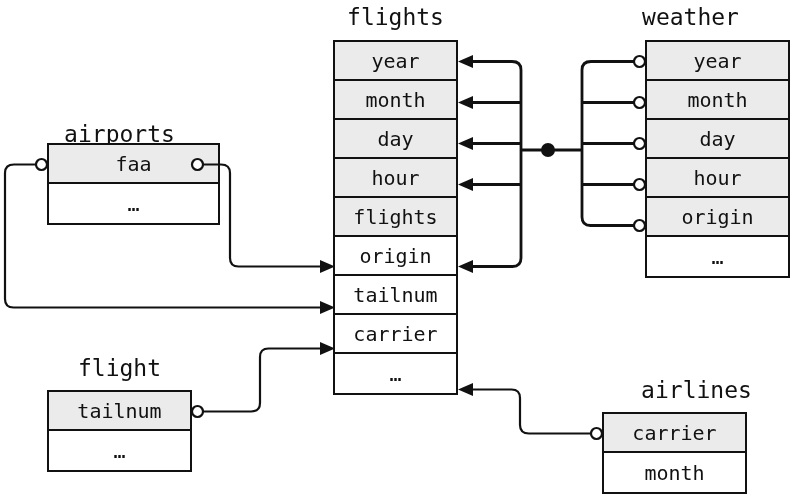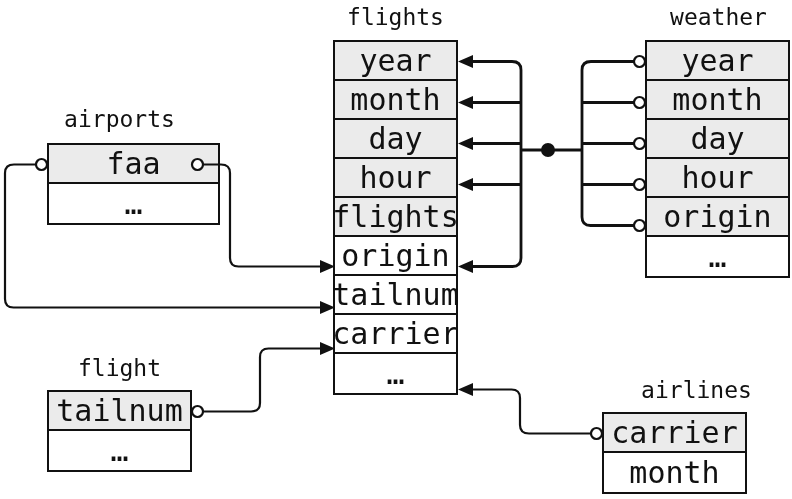--- a/index.html
+++ b/index.html
@@ -13,21 +13,21 @@
     font-family:"DejaVu Sans Mono","Liberation Mono",monospace;
   }
   .tbl-title{
     position:absolute;text-align:center;font-size:23px;line-height:30px;height:30px;
     white-space:nowrap;
   }
   .tbl{position:absolute;border:2px solid var(--stroke);background:var(--row-fill)}
   .row{
     height:39px;border-bottom:2px solid var(--stroke);
     display:flex;align-items:center;justify-content:center;
-    font-size:30px;background:var(--row-fill);white-space:nowrap;text-align:right;
+    font-size:20px;background:var(--row-fill);white-space:nowrap;text-align:right;
   }
   .row:last-child{border-bottom:none}
   .row.key{background:var(--key-fill)}
   svg.connectors{position:absolute;left:0;top:0;pointer-events:none}
   svg .ln{fill:none;stroke:var(--stroke);stroke-width:2.2}
   svg .bus{fill:none;stroke:var(--stroke);stroke-width:2.8}
   svg .head{fill:var(--stroke);stroke:none}
   svg .oneend{fill:var(--row-fill);stroke:var(--stroke);stroke-width:2.2}
   svg .junction{fill:var(--stroke);stroke:none}
 </style>
@@ -42,27 +42,27 @@
     <div class="row key">month</div>
     <div class="row key">day</div>
     <div class="row key">hour</div>
     <div class="row key">flights</div>
     <div class="row">origin</div>
     <div class="row">tailnum</div>
     <div class="row">carrier</div>
     <div class="row">…</div>
   </div>
 
-  <div class="tbl-title" style="left:47px;top:104px;width:145px">airports</div>
+  <div class="tbl-title" style="left:47px;top:119px;width:145px">airports</div>
   <div class="tbl" style="left:47px;top:143px;width:173px">
     <div class="row key">faa</div>
     <div class="row">…</div>
   </div>
 
-  <div class="tbl-title" style="left:646px;top:2px;width:145px">weather</div>
+  <div class="tbl-title" style="left:618px;top:2px;width:145px">weather</div>
   <div class="tbl" style="left:645px;top:40px;width:145px">
     <div class="row key">year</div>
     <div class="row key">month</div>
     <div class="row key">day</div>
     <div class="row key">hour</div>
     <div class="row key">origin</div>
     <div class="row">…</div>
   </div>
 
   <div class="tbl-title" style="left:47px;top:353px;width:145px">flight</div>

